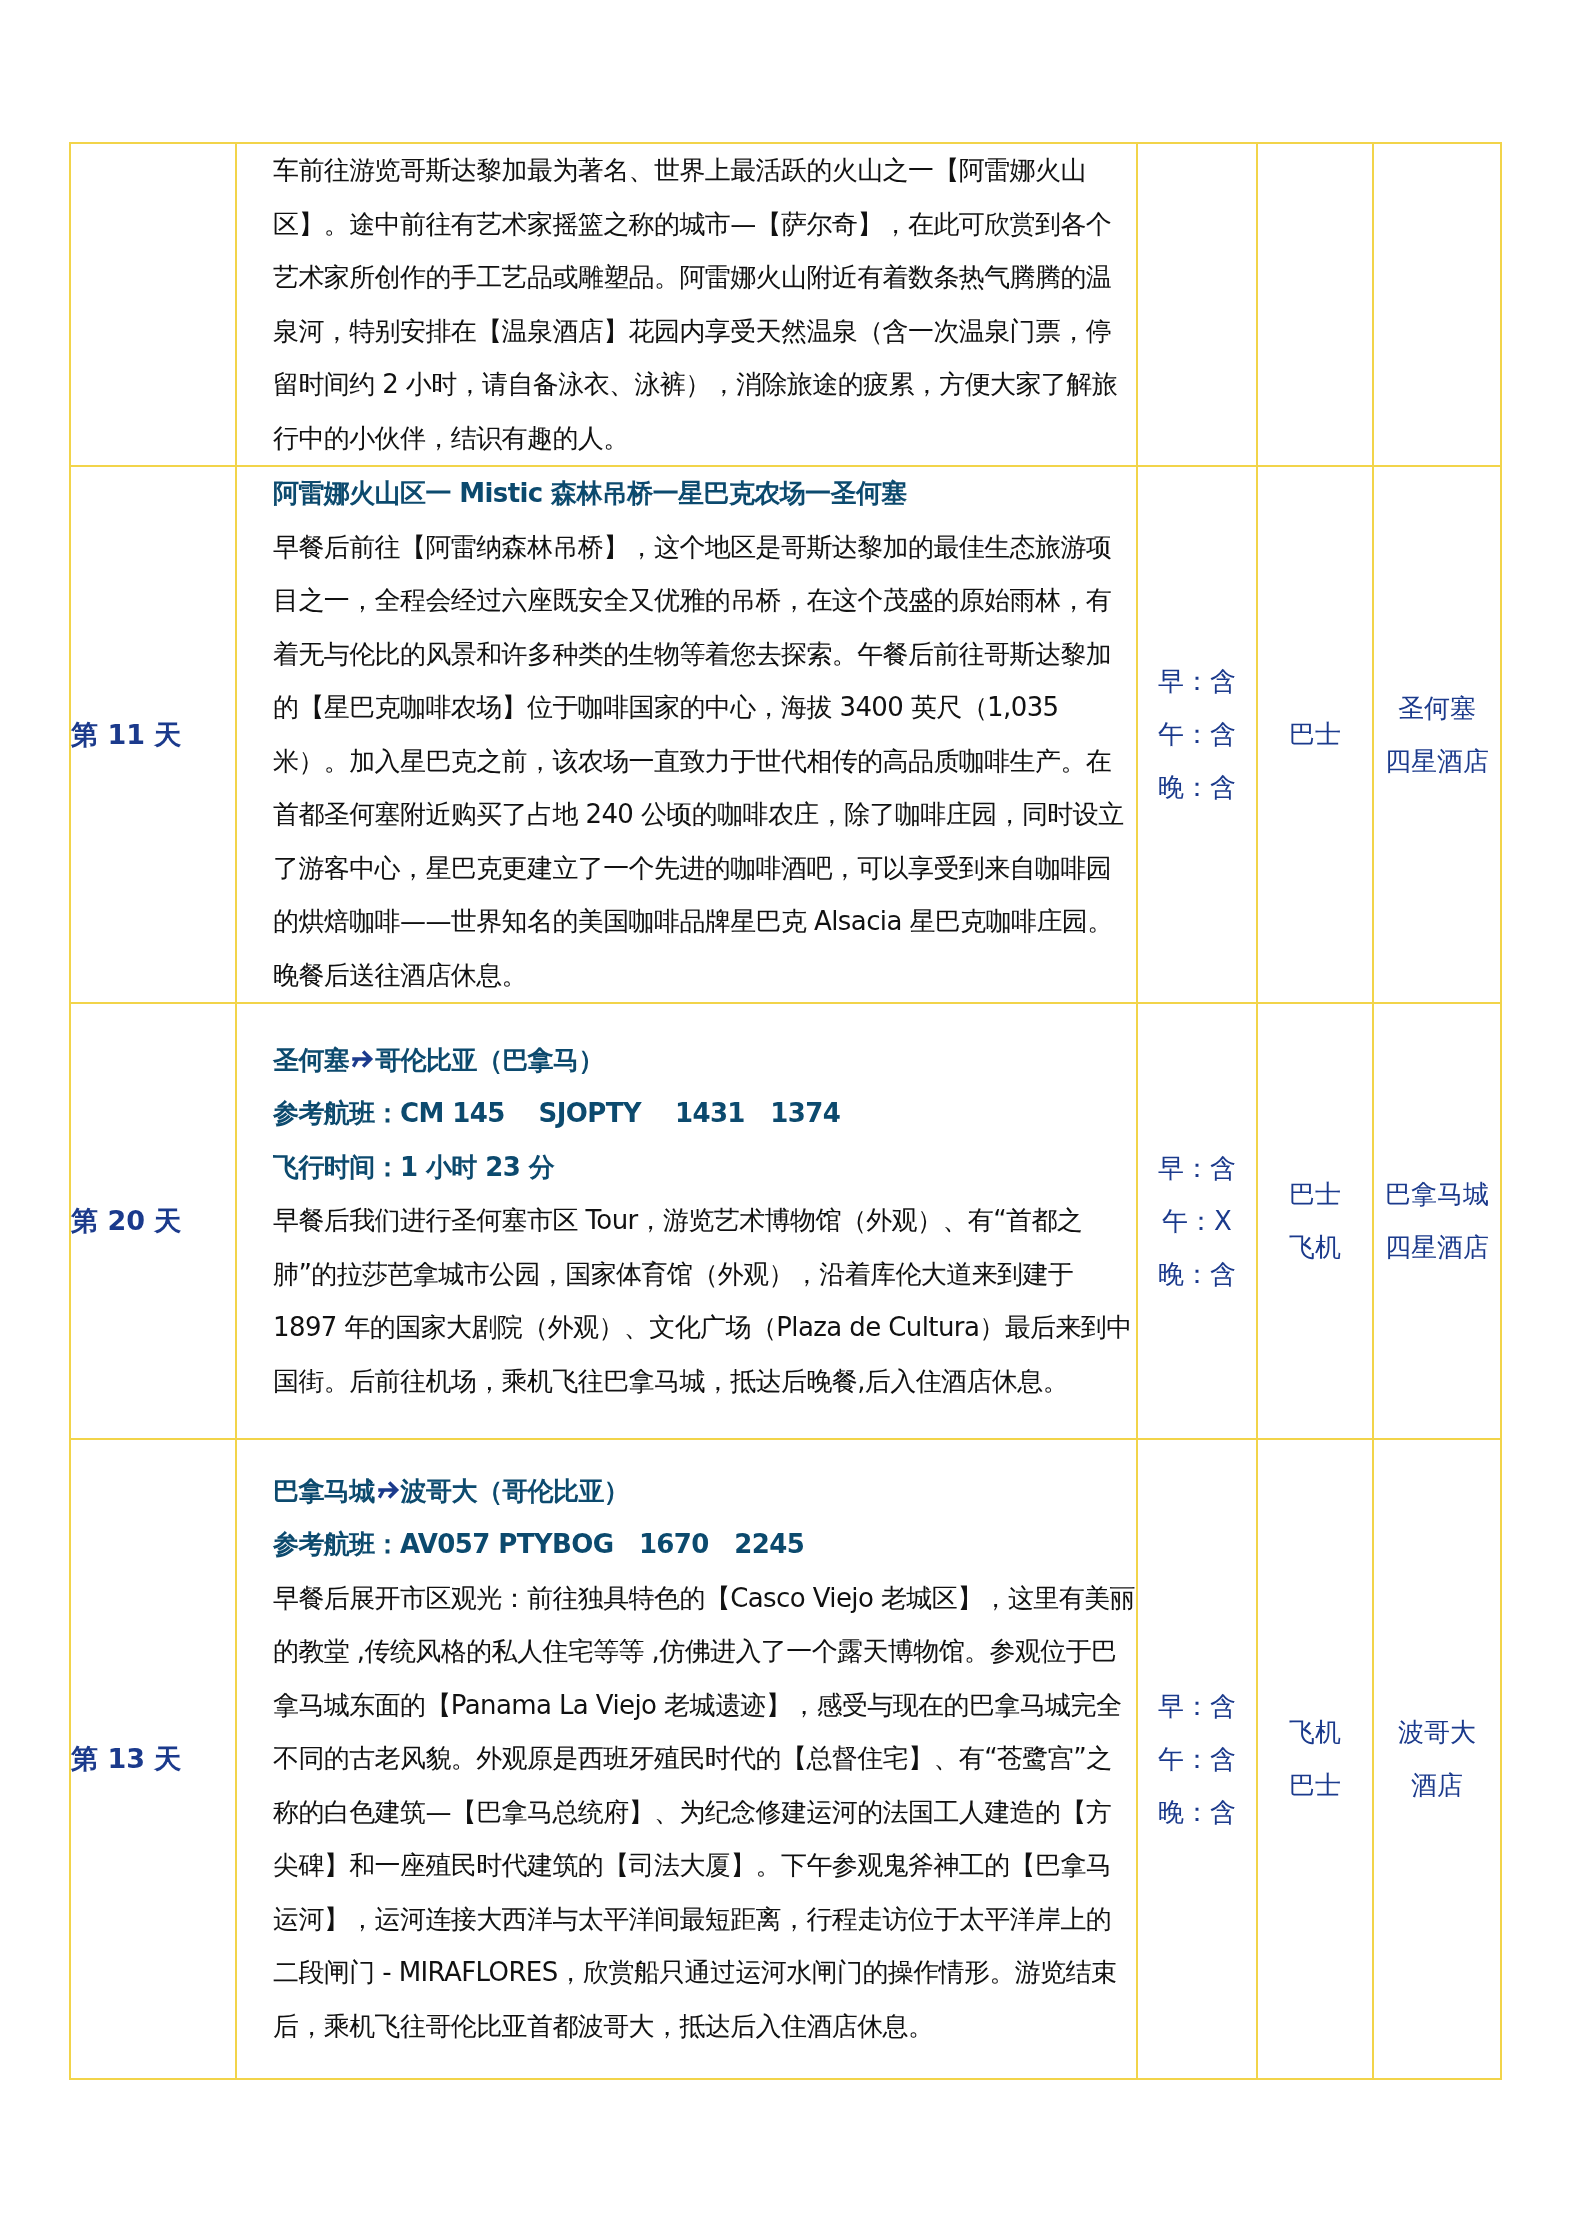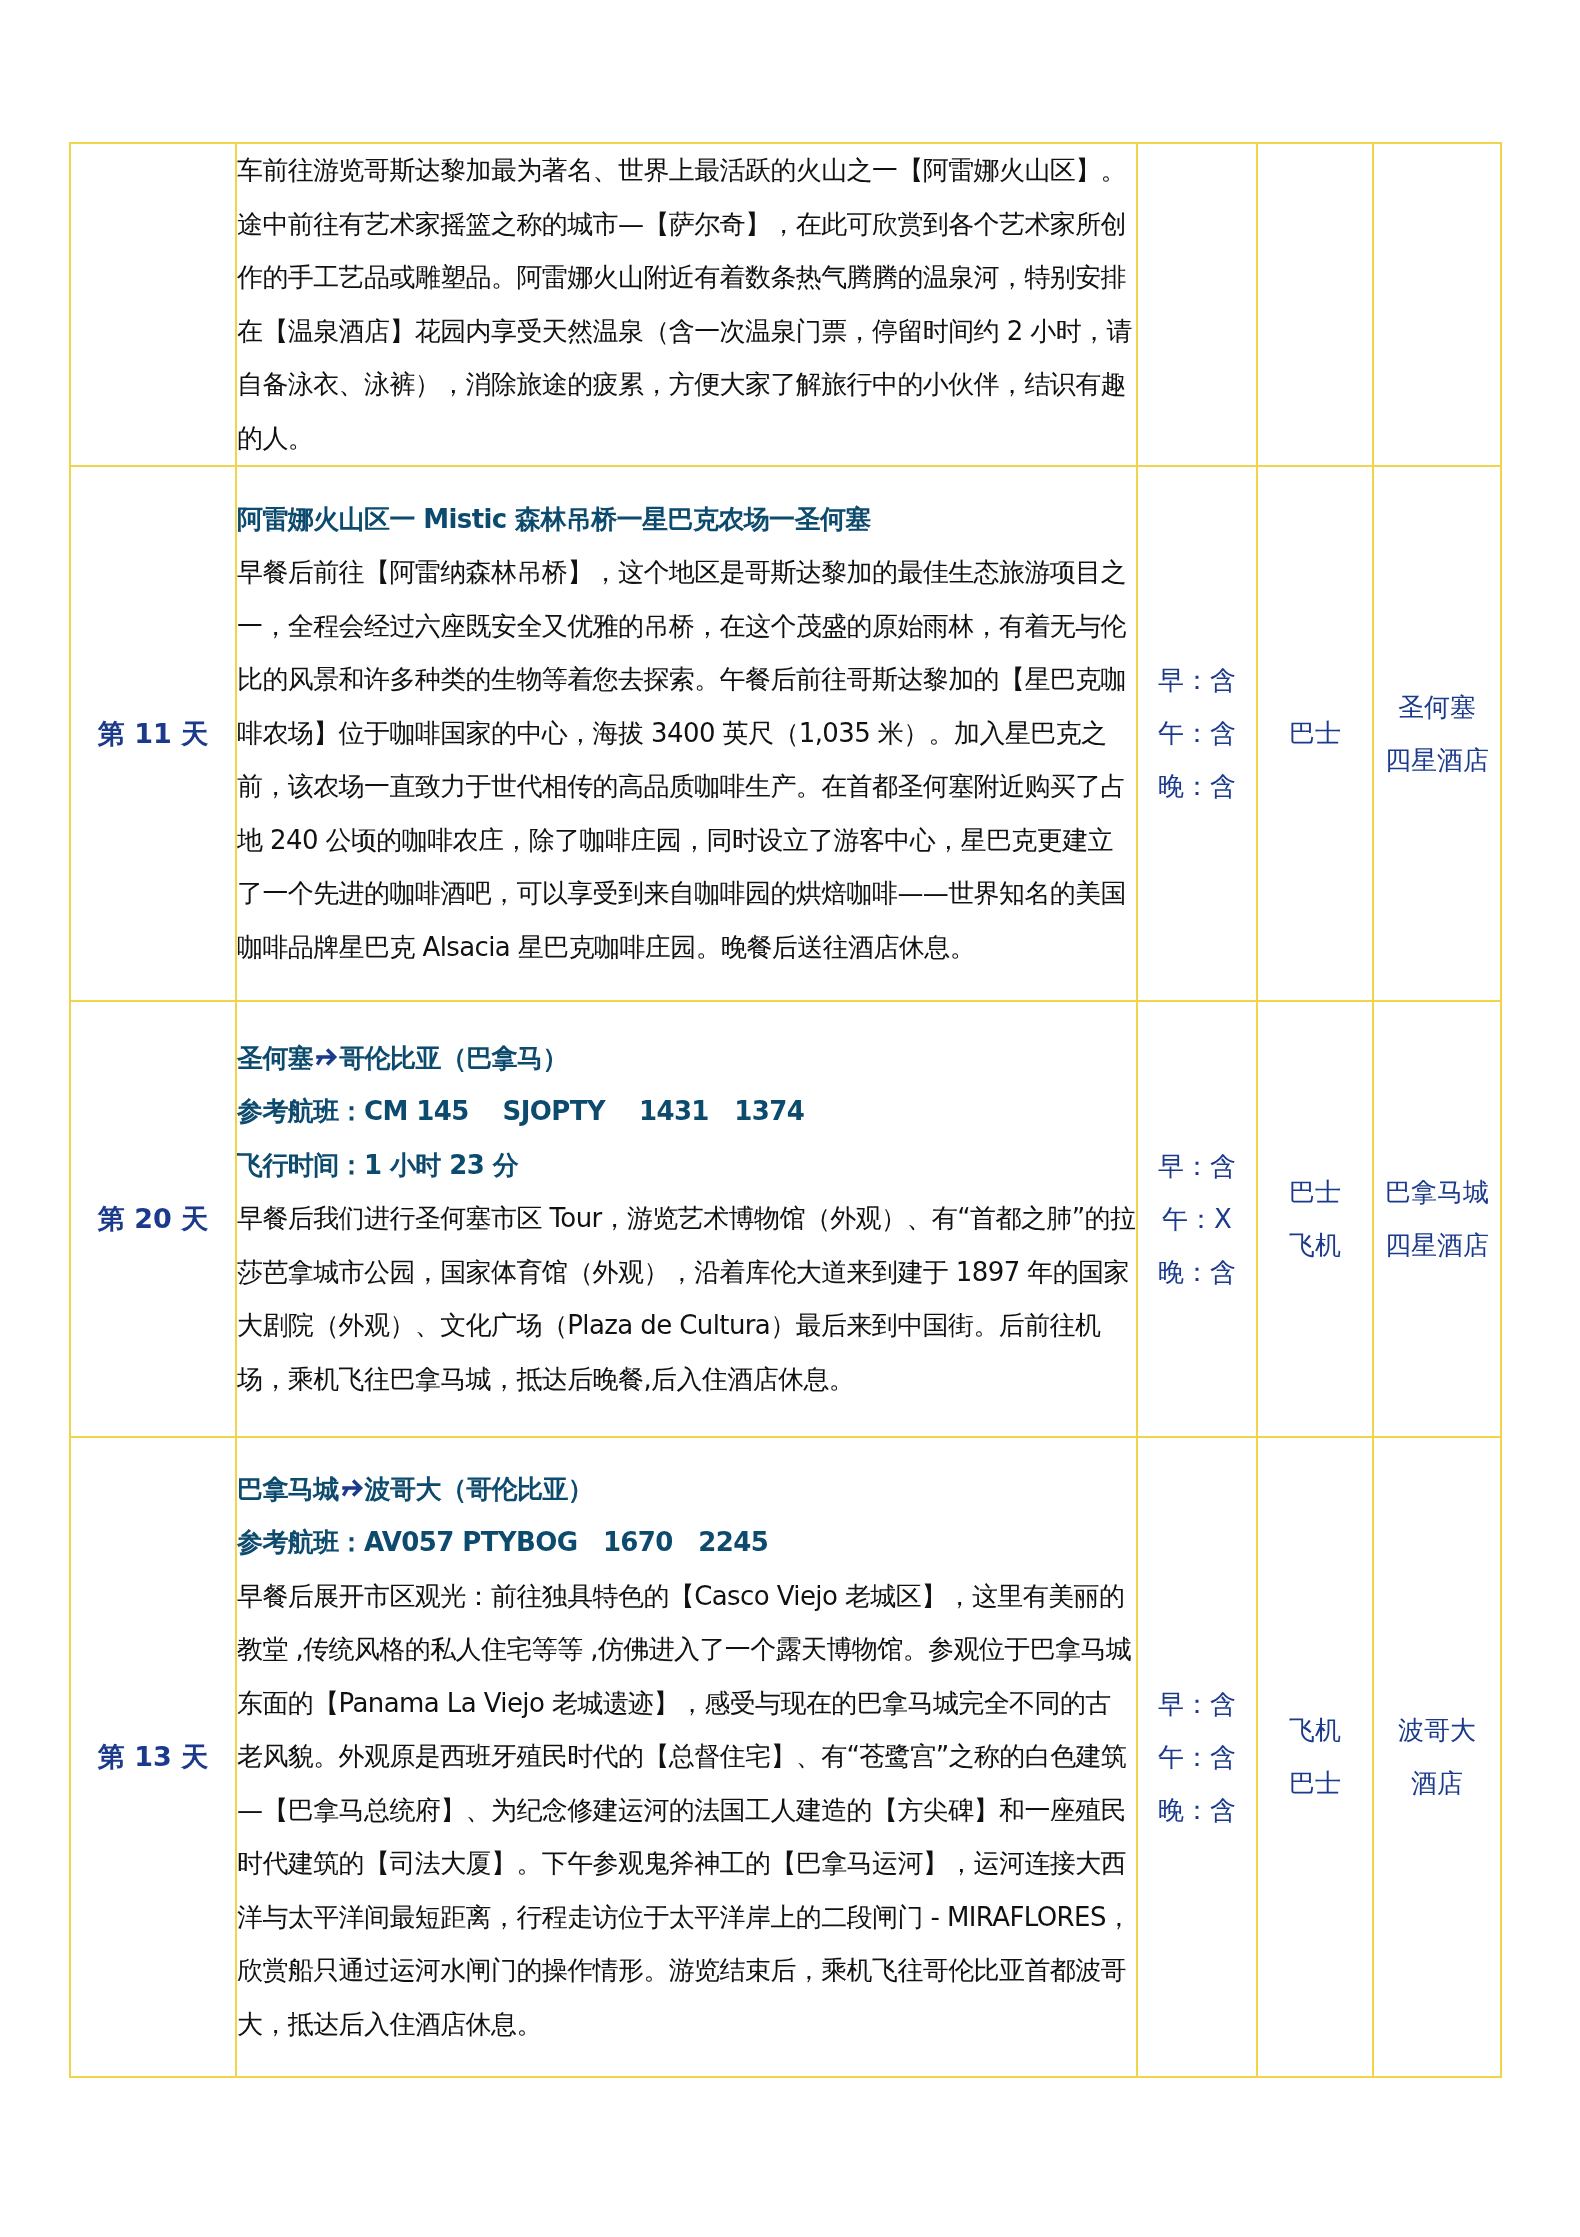--- a/index.html
+++ b/index.html
@@ -3,25 +3,25 @@
 <meta charset="utf-8">
 <style>
   html, body { margin:0; padding:0; background:#ffffff; }
   body { width:1580px; height:2237px; position:relative; overflow:hidden;
          font-family:"DejaVu Sans","Liberation Sans",sans-serif; }
   table.itin { position:absolute; left:69px; top:142px; width:1431px;
          border-collapse:collapse; table-layout:fixed; }
   table.itin td { border:2px solid #f2d44a; vertical-align:middle; padding:0; }
   col.c-day { width:166px; } col.c-desc { width:901px; }
   col.c-meal { width:120px; } col.c-trans { width:116px; } col.c-hotel { width:128px; }
-  .day-label { color:#1b3a8c; font-weight:bold; font-size:27px; text-align:center;margin-left:8px; }
+  .day-label { color:#1b3a8c; font-weight:bold; font-size:27px; text-align:left;margin-left:8px; }
   .desc { padding:4px 14px 4px 13px; font-size:26px; line-height:53.5px; color:#111; 
           letter-spacing:-0.6px; }
   .desc .hl { color:#0c4a6e; font-weight:bold; }
-  .desc .txt { display:block; }
+  .desc .txt { display:block;padding-left:36px; }
   .meal, .trans, .hotel { color:#1b3a8c; font-size:26px; line-height:53px; text-align:center; }
   .meal { text-align:center; padding-left:14px; }
   .line { display:block; }
   .plane { display:inline-block; font-weight:bold; }
 </style>
 </head>
 <body>
 
 <table class="itin">
   <colgroup>

